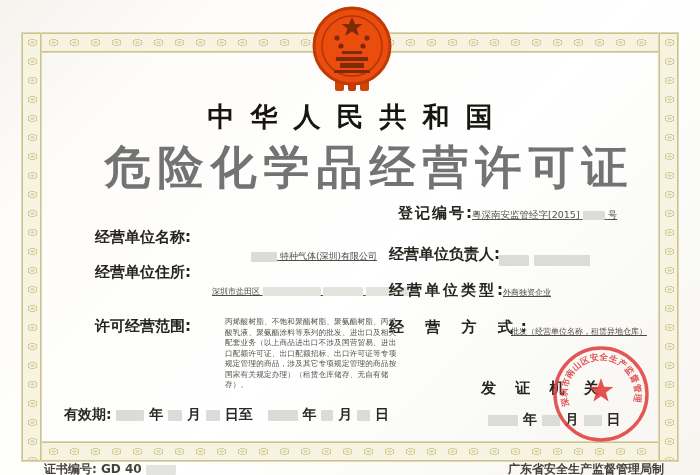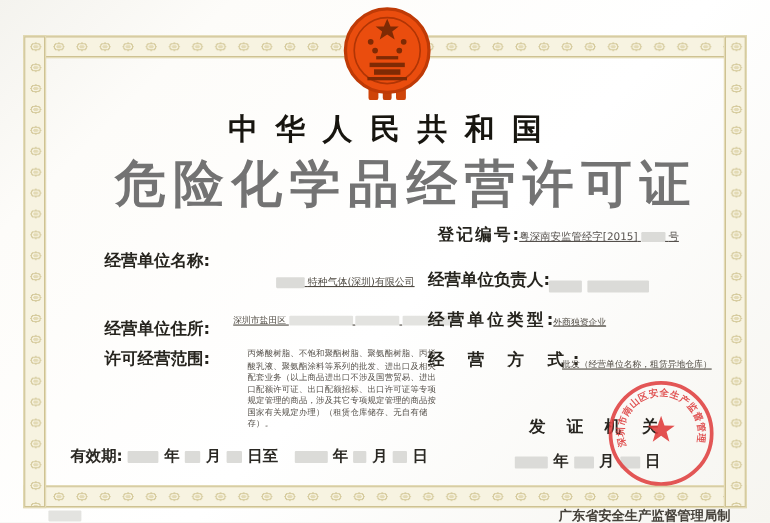--- a/index.html
+++ b/index.html
@@ -131,21 +131,21 @@
 <div class="abs value" style="left:213px; top:250px;margin-left:38px;">
   <span class="blur" style="width:26px;height:10px;"></span>
   <span>特种气体(深圳)有限公司</span>
 </div>
 <div class="abs label" style="left:389px; top:245px;">经营单位负责人:</div>
 <div class="abs" style="left:499px; top:250px;">
   <span class="blur" style="width:30px;"></span>
   <span class="blur" style="width:56px;"></span>
 </div>
 
-<div class="abs label" style="left:95px; top:290px;text-align:center;">经营单位住所:</div>
+<div class="abs label" style="left:95px; top:263px;text-align:center;">经营单位住所:</div>
 <div class="abs value" style="left:212px; top:286px; font-size:8px;text-align:right;">
   <span>深圳市盐田区</span>
   <span class="blur lite" style="width:58px;height:9px;"></span>
   <span class="blur lite" style="width:40px;height:9px;"></span>
   <span class="blur lite" style="width:52px;height:9px;"></span>
 </div>
 <div class="abs label" style="left:389px; top:281px; letter-spacing:3px;">经营单位类型:</div>
 <div class="abs value" style="left:503px; top:287px; font-size:8px;">外商独资企业</div>
 
 <div class="abs label" style="left:95px; top:317px;">许可经营范围:</div>
@@ -161,21 +161,21 @@
       <path id="sealArc" d="M 18.1 61.6 A 34 34 0 1 1 81.9 61.6" fill="none"></path>
     </defs>
     <circle cx="50" cy="50" r="46" fill="none" stroke="#e04040" stroke-width="3.4"></circle>
     <polygon fill="#e03a3a" points="50,34 53.06,42.79 62.4,43 54.95,48.61 57.6,57.5 50,52.2 42.4,57.5 45.05,48.61 37.6,43 46.94,42.79"></polygon>
     <text font-size="8.6" fill="#dd3c3c" font-weight="bold" letter-spacing="0.5">
       <textPath href="#sealArc" startOffset="0">深圳市南山区安全生产监督管理局</textPath>
     </text>
   </svg>
 </div>
 
-<div class="abs date-row" style="left:468px; top:411px;">
+<div class="abs date-row" style="left:488px; top:411px;">
   <span class="blur" style="width:30px;"></span>
   <span>年</span>
   <span class="blur" style="width:18px;"></span>
   <span>月</span>
   <span class="blur" style="width:18px;"></span>
   <span>日</span>
 </div>
 
 <div class="abs valid-row" style="left:64px; top:406px;">
   <span style="">有效期:</span>
@@ -187,15 +187,16 @@
   <span style="margin-right:10px;">日至</span>
   <span class="blur" style="width:30px;"></span>
   <span>年</span>
   <span class="blur" style="width:12px;"></span>
   <span>月</span>
   <span class="blur" style="width:13px;"></span>
   <span>日</span>
 </div>
 
 <div class="abs footer-text" style="left:44px; top:461px;">
+  <span>证书编号: GD 40</span>
   <span class="blur lite" style="width:30px;height:10px;"></span>
 </div>
 <div class="abs footer-text" style="left:508px; top:461px;">广东省安全生产监督管理局制</div>
 
 </body></html>

